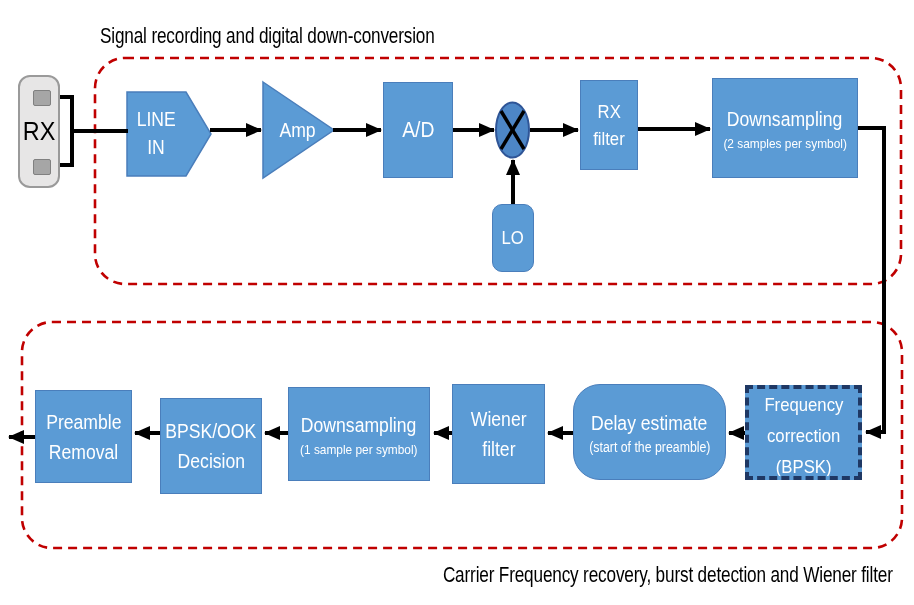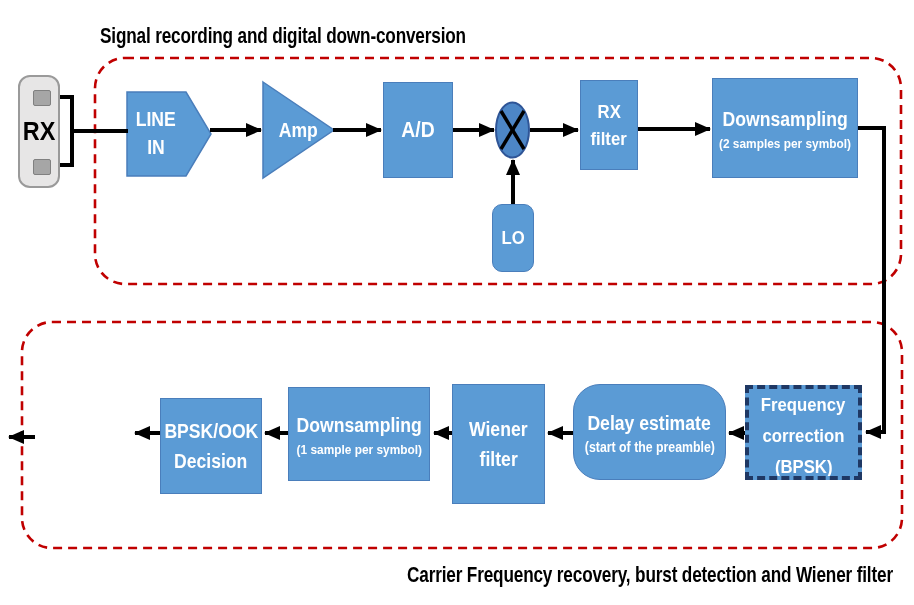--- a/index.html
+++ b/index.html
@@ -1,18 +1,18 @@
 <!DOCTYPE html>
 <html style="--block-fill: #5b9bd5; --block-border: #4a7ebb; --mixer-fill: #4d86c6; --mixer-border: #2f5597; --section-outline-red: #c00000; --highlight-outline-navy: #1f3864; --connector-body: #e7e6e6; --connector-pin: #a6a6a6; --arrow: #000000;"><head>
 <meta charset="utf-8">
 <style>
   html,body{margin:0;padding:0;background:#fff;}
   #canvas{
     position:relative;width:914px;height:605px;background:#fff;overflow:hidden;
-    font-family:"Liberation Sans","DejaVu Sans",sans-serif;font-weight:bold;
+    font-family:"Liberation Sans","DejaVu Sans",sans-serif;font-weight:normal;
   }
   #wires{position:absolute;left:0;top:0;z-index:1;}
   .outline{fill:none;stroke:var(--section-outline-red,#c00000);stroke-width:2.6;stroke-dasharray:9 6;}
   .shape{fill:var(--block-fill,#5b9bd5);stroke:var(--block-border,#4a7ebb);stroke-width:1.5;}
   .mixer{fill:var(--mixer-fill,#4d86c6);stroke:var(--mixer-border,#2f5597);stroke-width:2;}
   .conn{stroke:#000;stroke-width:4;fill:none;}
   .xline{stroke:#000;stroke-width:3.5;}
 
   .block{
     position:absolute;z-index:2;box-sizing:border-box;
@@ -136,29 +136,33 @@
     <span class="lbl">Frequency</span>
     <span class="lbl">correction</span>
     <span class="lbl">(BPSK)</span>
   </div>
 
   <div class="block" style="left:573px;top:384px;width:153px;height:96px;border-radius:27px;">
     <span class="lbl lbl-l">Delay estimate</span>
     <span class="sub" style="font-size:14px;">(start of the preamble)</span>
   </div>
 
-  <div class="block" style="left:452px;top:384px;width:93px;height:120px;">
+  <div class="block" style="left:452px;top:384px;width:93px;height:100px;">
     <span class="lbl lbl-l" style="line-height:30px;">Wiener</span>
     <span class="lbl lbl-l" style="line-height:30px;">filter</span>
   </div>
 
   <div class="block" style="left:288px;top:387px;width:142px;height:94px;">
     <span class="lbl lbl-l">Downsampling</span>
     <span class="sub">(1 sample per symbol)</span>
   </div>
 
   <div class="block" style="left:160px;top:398px;width:102px;height:96px;">
     <span class="lbl lbl-l" style="line-height:30px;">BPSK/OOK</span>
     <span class="lbl lbl-l" style="line-height:30px;">Decision</span>
   </div>
 
+  <div class="block" style="left:35px;top:390px;width:97px;height:93px;">
+    <span class="lbl lbl-l" style="line-height:30px;">Preamble</span>
+    <span class="lbl lbl-l" style="line-height:30px;">Removal</span>
+  </div>
 
 </div>
 
 </body></html>

